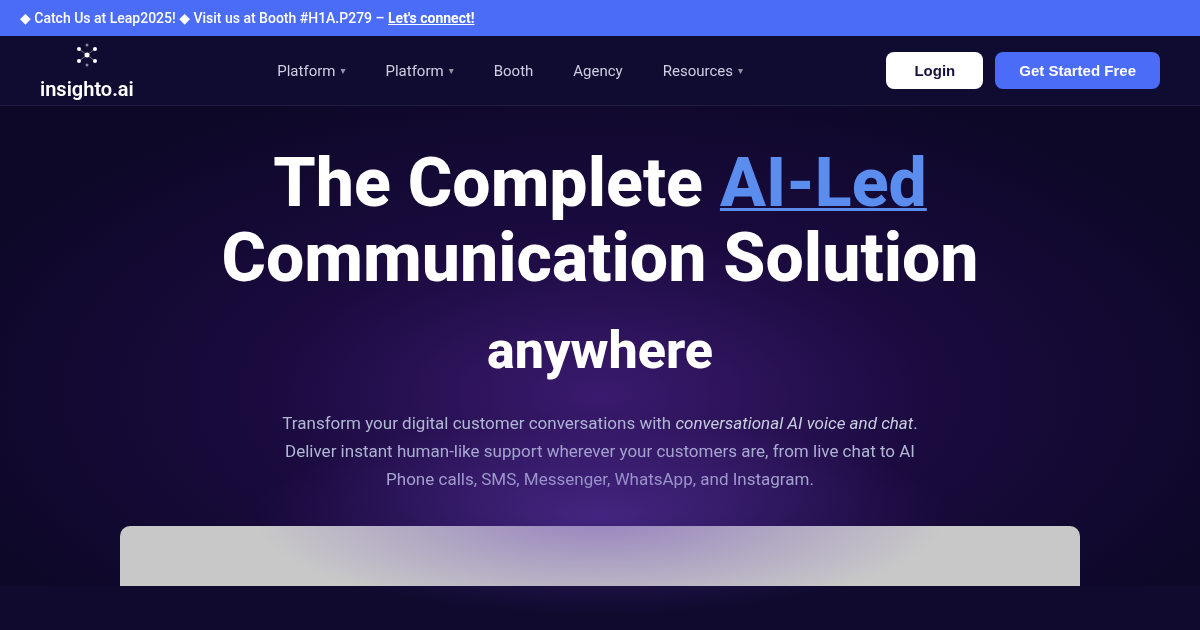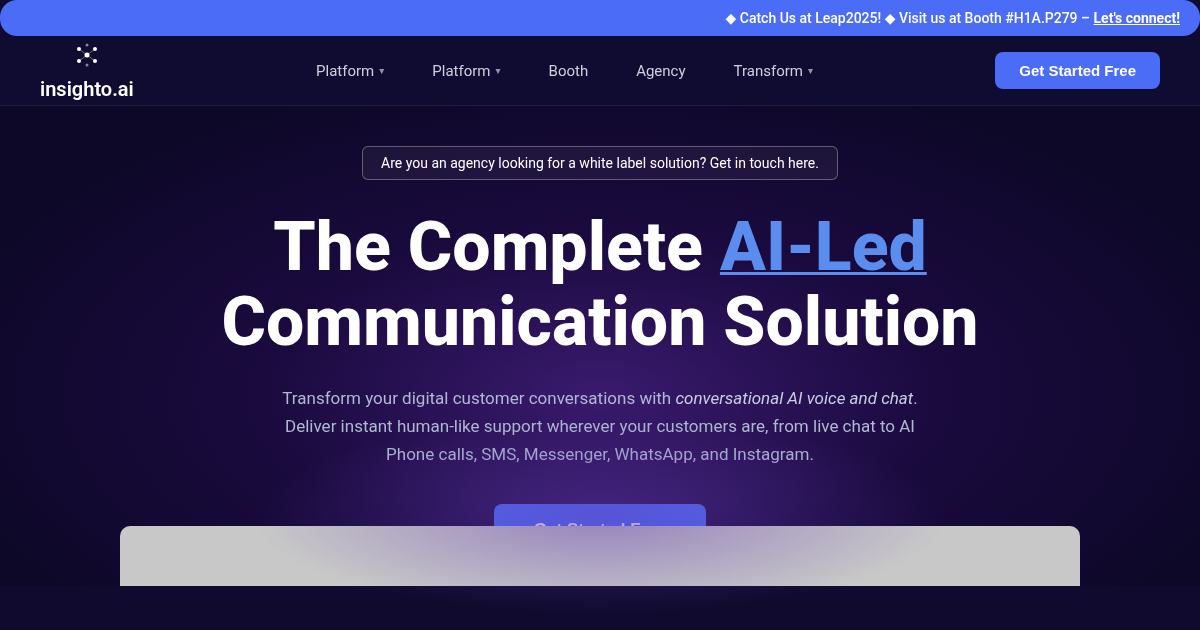--- a/index.html
+++ b/index.html
@@ -9,25 +9,24 @@
       width: 1200px;
       height: 630px;
       overflow: hidden;
       background: #0f0a2e;
     }
 
     
     .announcement-bar {
       background: #4a6cf7;
       color: white;
-      text-align: right;
+      text-align: left;
       padding: 10px 20px;
       font-size: 14px;
       font-weight: 500;
-      border-radius: 17px;
     }
 
     .announcement-bar .lets-connect {
       font-weight: 700;
       text-decoration: underline;
       cursor: pointer;
     }
 
     
     .navbar {
@@ -52,21 +51,21 @@
     }
 
     .logo-icon {
       width: 28px;
       height: 28px;
     }
 
     .nav-links {
       display: flex;
       align-items: center;
-      gap: 20px;
+      gap: 12px;
     }
 
     .nav-item {
       color: #ccd0e0;
       font-size: 15px;
       padding: 8px 14px;
       cursor: pointer;
       border-radius: 6px;
       display: flex;
       align-items: center;
@@ -240,37 +239,38 @@
       <span>Platform</span>
       <span class="chevron">▾</span>
     </div>
     <div class="nav-item">
       <span>Booth</span>
     </div>
     <div class="nav-item">
       <span>Agency</span>
     </div>
     <div class="nav-item">
-      <span>Transform</span>
+      <span>Resources</span>
       <span class="chevron">▾</span>
     </div>
   </div>
 
   <div class="nav-actions">
+    <button class="btn-login">Login</button>
     <button class="btn-get-started">Get Started Free</button>
   </div>
 </nav>
 
 <section class="hero">
-  <div class="agency-banner">Are you an agency looking for a white label solution? Get in touch here.</div>
 
   <h1 class="hero-title">
     <span>The Complete </span><span class="ai-led">AI-Led</span><span> Communication Solution</span>
   </h1>
 
+  <div class="hero-subtitle-anywhere">anywhere</div>
 
   <p class="hero-description">
     <span>Transform your digital customer conversations with </span><em>conversational AI voice and chat</em><span>. Deliver instant human-like support wherever your customers are, from live chat to AI Phone calls, SMS, Messenger, WhatsApp, and Instagram.</span>
   </p>
 
   <button class="btn-hero-cta">Get Started Free</button>
 
   <div class="bottom-preview"></div>
 </section>
 

